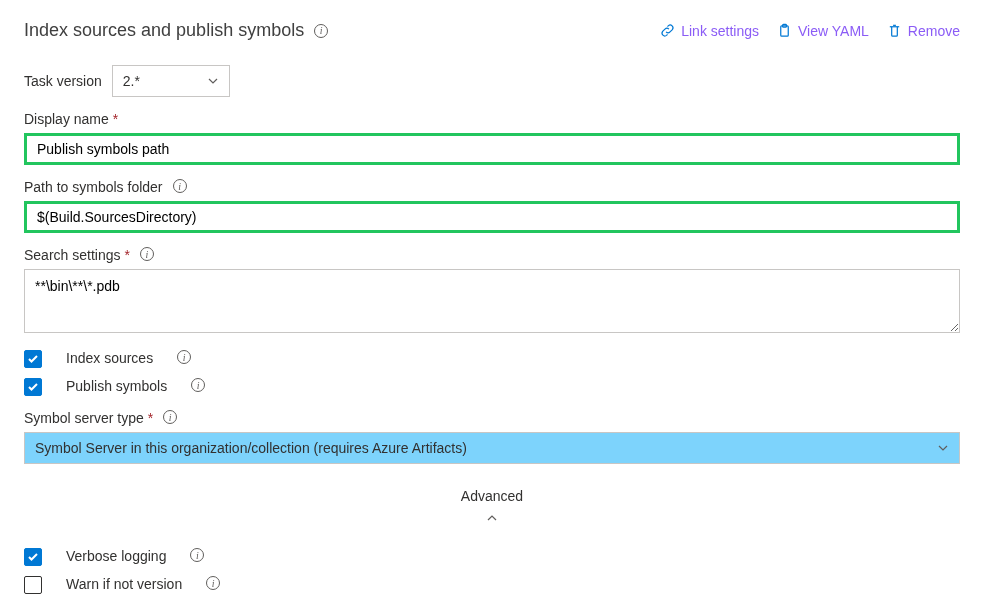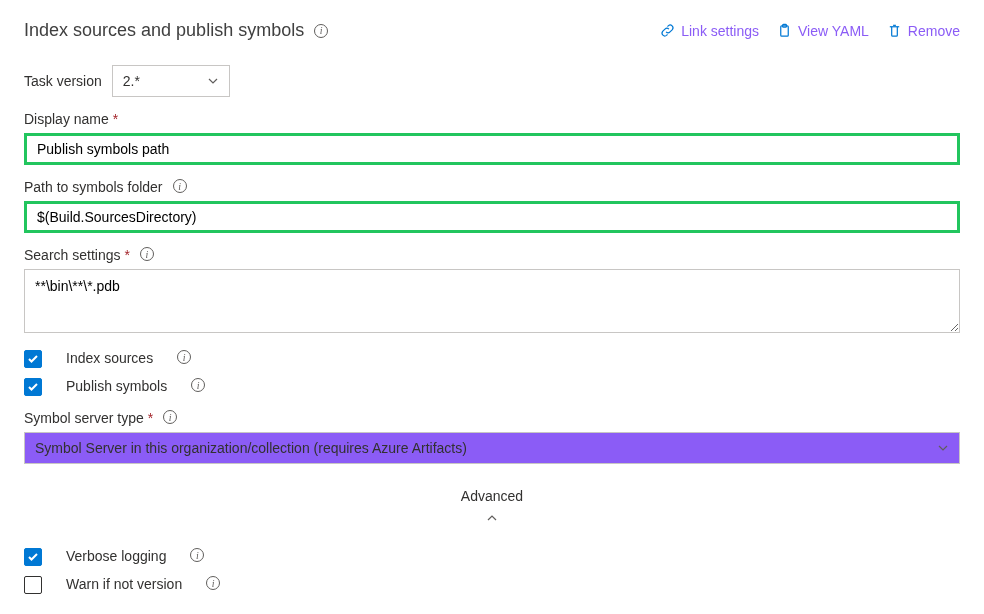--- a/index.html
+++ b/index.html
@@ -107,21 +107,21 @@
   .select-full {
     position: relative;
     width: 100%;
     height: 32px;
     border: 1px solid #c8c6c4;
     display: flex;
     align-items: center;
     padding: 0 32px 0 10px;
     font-size: 14px;
     cursor: pointer;
-    background: #8b5cf6;
+    background: #7dd3fc;
   }
   .checkbox-row {
     display: flex;
     gap: 24px;
     margin-bottom: 10px;
   }
   .checkbox {
     width: 18px;
     height: 18px;
     border: 1px solid #323130;

